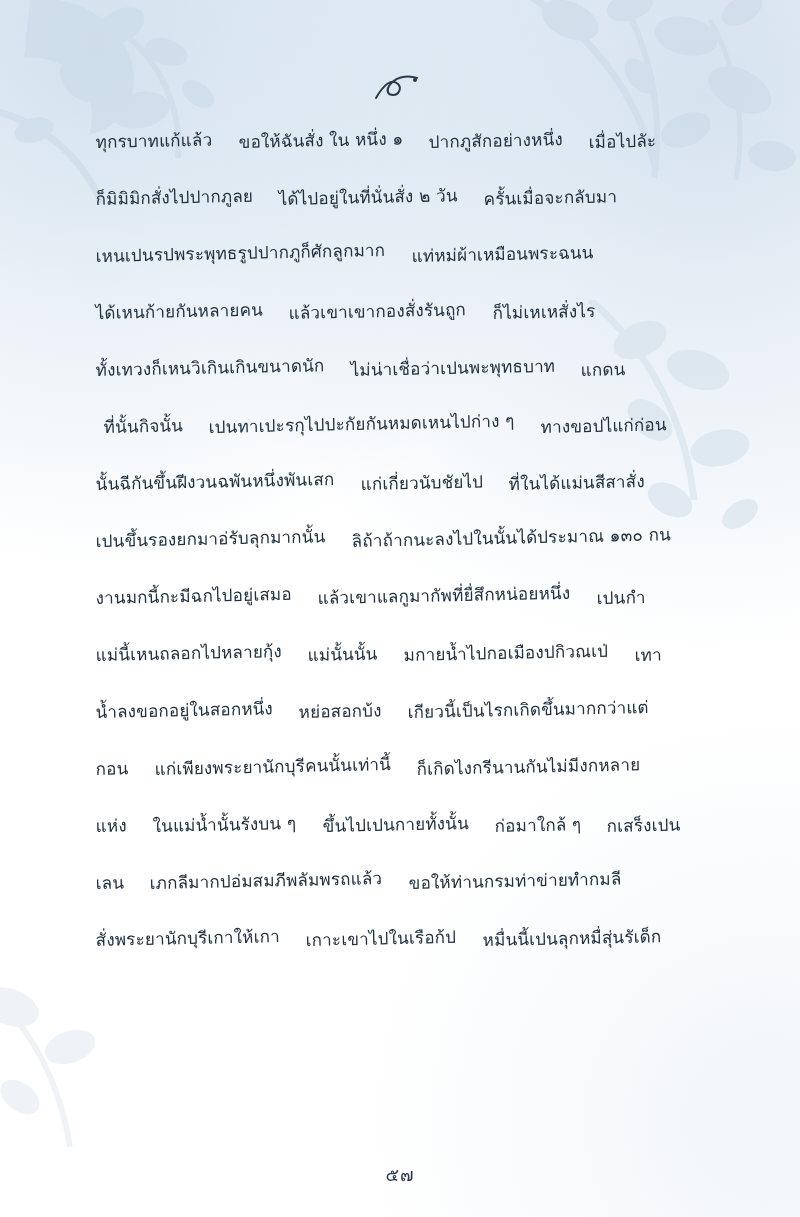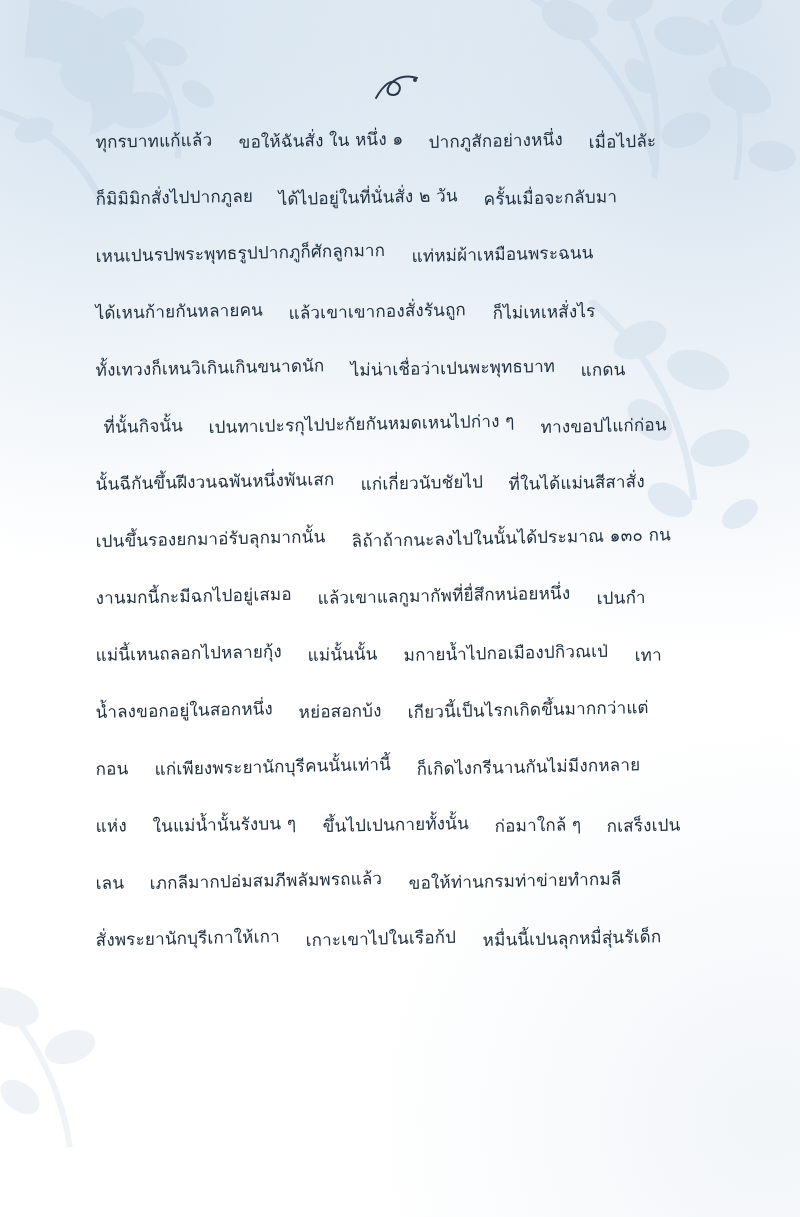--- a/index.html
+++ b/index.html
@@ -225,14 +225,15 @@
     <div class="line">
       <span class="seg handwriting">เลน</span><span class="seg handwriting">เภกลีมากปอ่มสมภีพลัมพรถแล้ว</span><span class="seg handwriting">ขอให้ท่านกรมท่าข่ายทำกมลี</span>
     </div>
 
     <div class="line">
       <span class="seg handwriting">สั่งพระยานักบุรีเกาให้เกา</span><span class="seg handwriting">เกาะเขาไปในเรือก้ป</span><span class="seg handwriting">หมื่นนี้เปนลุกหมื่สุ่นรัเด็ก</span>
     </div>
 
   </div>
 
+  <div class="page-number">๕๗</div>
 
 </div>
 
 </body></html>

